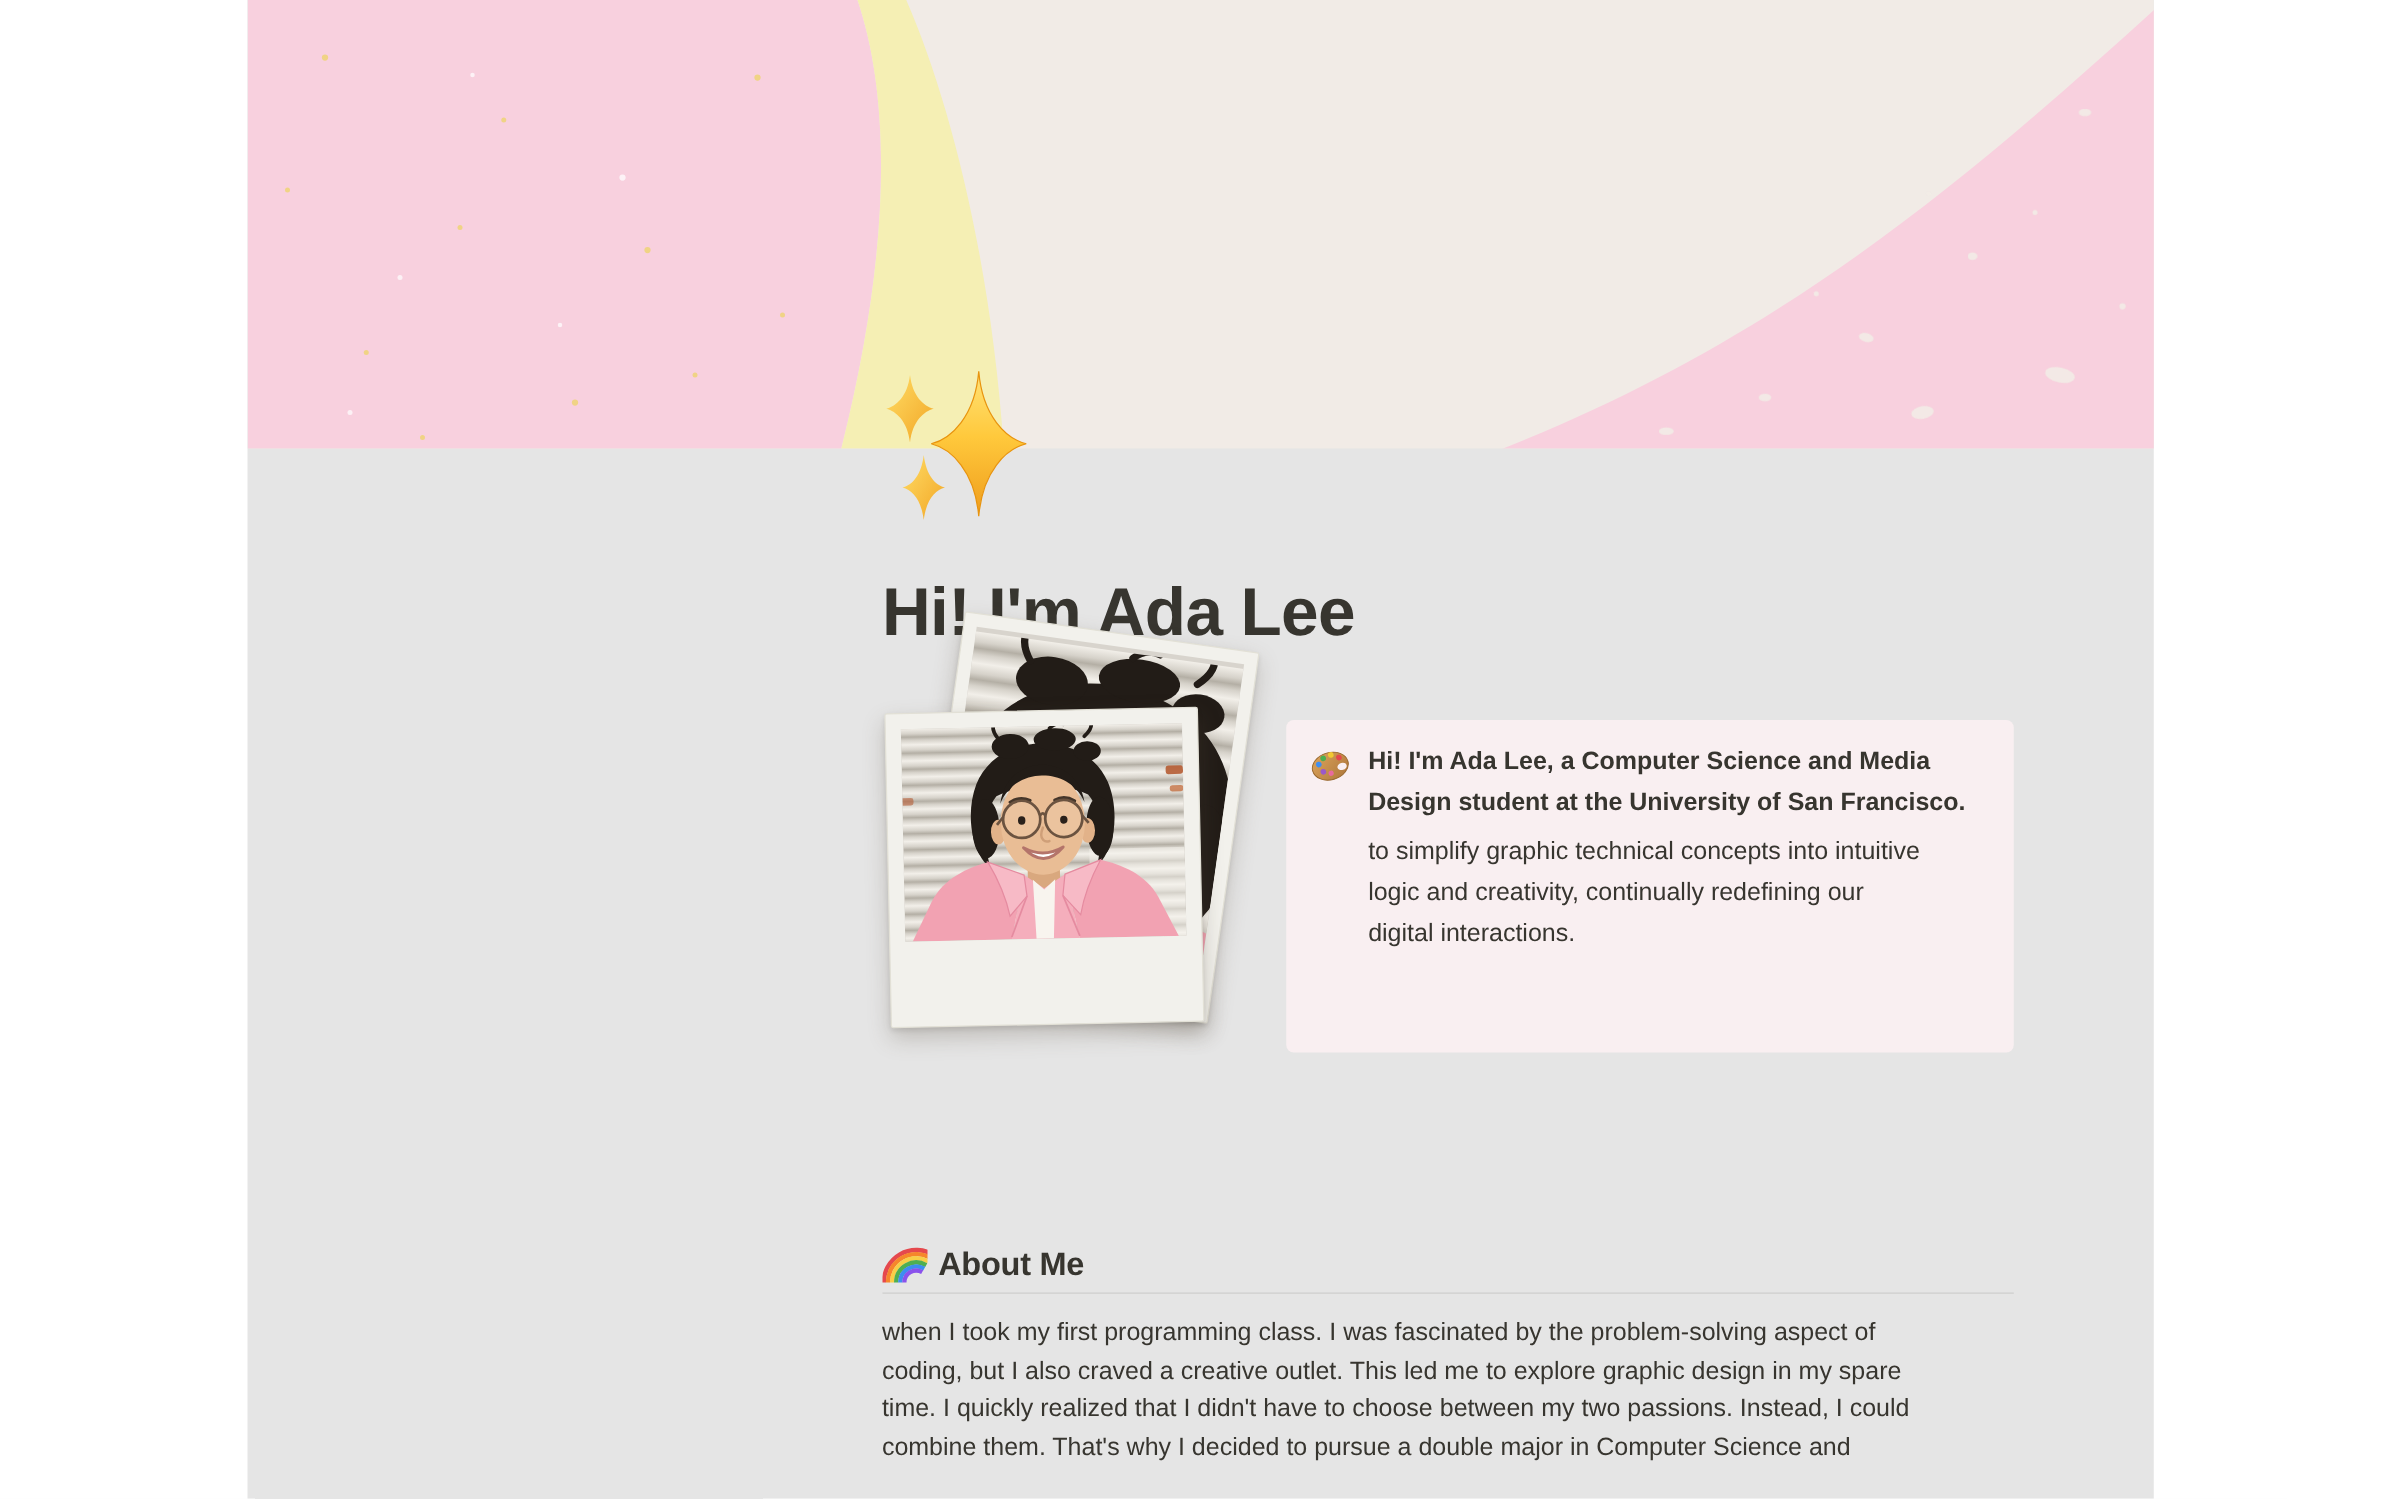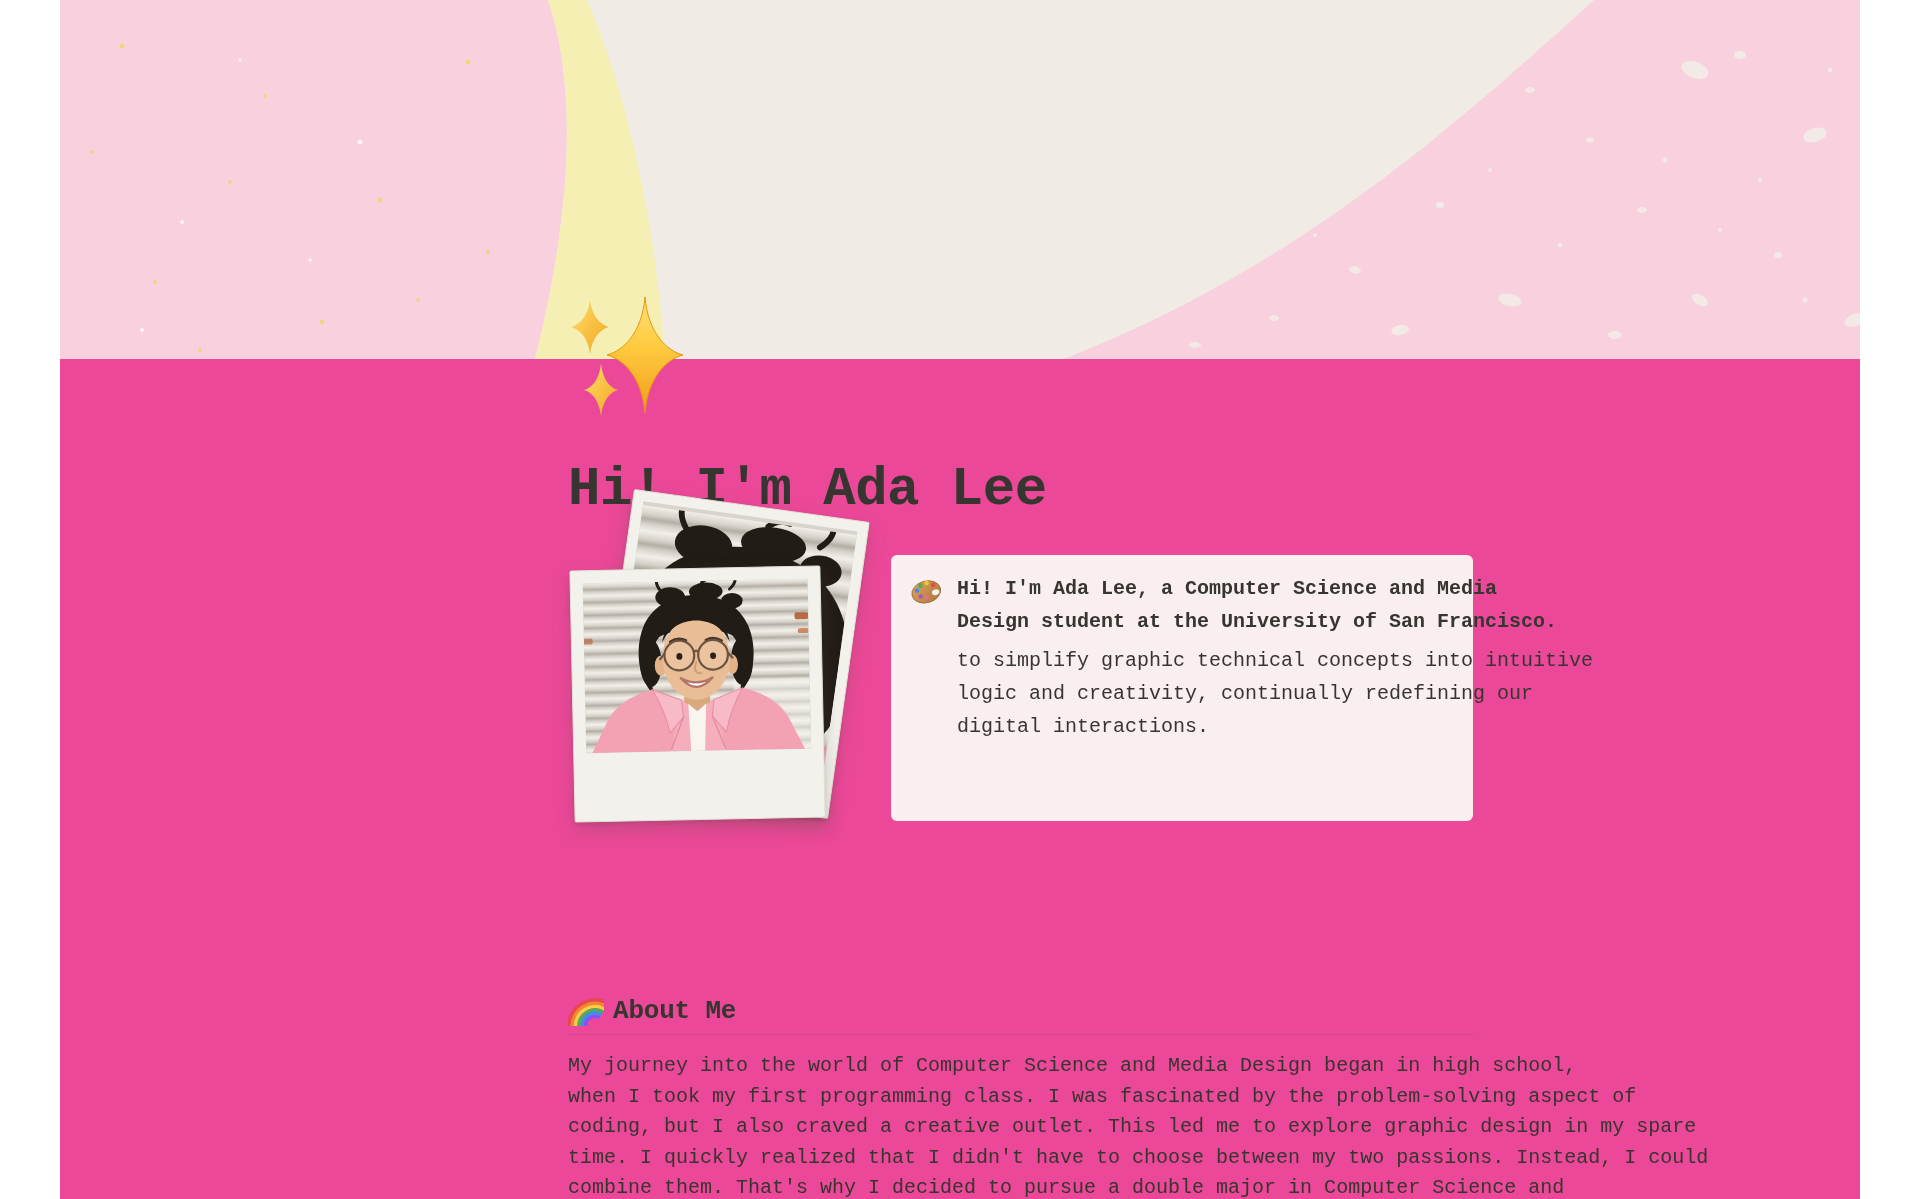--- a/index.html
+++ b/index.html
@@ -1,19 +1,19 @@
 <!DOCTYPE html>
 <html><head>
 <meta charset="utf-8">
 <style>
   html,body{margin:0;padding:0;background:#ffffff;}
   *{box-sizing:border-box;}
   .screen{
-    position:relative;width:1800px;height:1199px;margin:0 auto;background:#ec4899;
-    overflow:hidden;font-family:Liberation Mono, monospace;color:#37352f;
+    position:relative;width:1525px;height:1199px;margin:0 auto;background:#e5e5e5;
+    overflow:hidden;font-family:Liberation Sans, sans-serif;color:#37352f;
     -webkit-font-smoothing:antialiased;
   }
   
   .cover{position:absolute;left:0;top:0;width:1920px;height:359px;overflow:hidden;}
   .cover svg{display:block;width:100%;height:100%;}
   
   .page-icon{position:absolute;left:495px;top:295px;width:140px;height:125px;cursor:pointer;}
   
   .page-title{
     position:absolute;left:508px;top:424px;width:910px;
@@ -25,21 +25,21 @@
     position:absolute;background:#f2f1ec;border:1px solid #e2e0d6;border-radius:2px;
     box-shadow:0 8px 18px rgba(95,82,70,.28),0 2px 4px rgba(0,0,0,.10);
   }
   .polaroid .photo{overflow:hidden;background:#d8d4cd;}
   .polaroid .photo svg{display:block;width:100%;height:100%;}
   .polaroid.back{left:40px;top:0;width:238px;height:300px;padding:10px;transform:rotate(8deg);}
   .polaroid.back .photo{width:216px;height:235px;}
   .polaroid.front{left:0;top:64px;width:251px;height:252px;padding:12px;transform:rotate(-1.2deg);}
   .polaroid.front .photo{width:225px;height:170px;}
   .callout{
-    position:absolute;left:831px;top:555px;width:582px;min-height:266px;
+    position:absolute;left:831px;top:576px;width:582px;min-height:266px;
     background:#f9eff1;border-radius:6px;padding:17px 24px 24px 18px;
     display:flex;align-items:flex-start;gap:14px;
   }
   .callout .callout-icon{flex:0 0 34px;width:34px;height:34px;margin-top:2px;}
   .callout .callout-text{font-size:20px;line-height:33px;color:#37352f;}
   .callout .callout-heading{font-weight:700;margin:0 0 6px 0;}
   .callout .callout-body{font-weight:400;margin:0;}
   .nowrap-lines div{white-space:nowrap;}
   
   .section-heading{
@@ -286,21 +286,20 @@
           <path d="M10.9,33 A16.1,16.1 0 0 1 35,19.1" stroke="#4faf51" stroke-width="3.4"></path>
           <path d="M14.2,33 A12.8,12.8 0 0 1 33.4,21.9" stroke="#3d8df0" stroke-width="3.4"></path>
           <path d="M17.5,33 A9.5,9.5 0 0 1 31.75,24.77" stroke="#8a52ec" stroke-width="3.4"></path>
         </g>
       </svg>
     </div>
     <h2 class="h-text" style="margin:0">About Me</h2>
   </div>
   <div class="divider"></div>
   <div class="about-paragraph nowrap-lines">
-      <div>My journey into the world of Computer Science and Media Design began in high school,</div>
       <div>when I took my first programming class. I was fascinated by the problem-solving aspect of</div>
       <div>coding, but I also craved a creative outlet. This led me to explore graphic design in my spare</div>
       <div>time. I quickly realized that I didn't have to choose between my two passions. Instead, I could</div>
       <div>combine them. That's why I decided to pursue a double major in Computer Science and</div>
     </div>
 
   <div class="toc-rail">
     <div class="toc-dash"></div>
     <div class="toc-dash light"></div>
     <div class="toc-dash light"></div>

